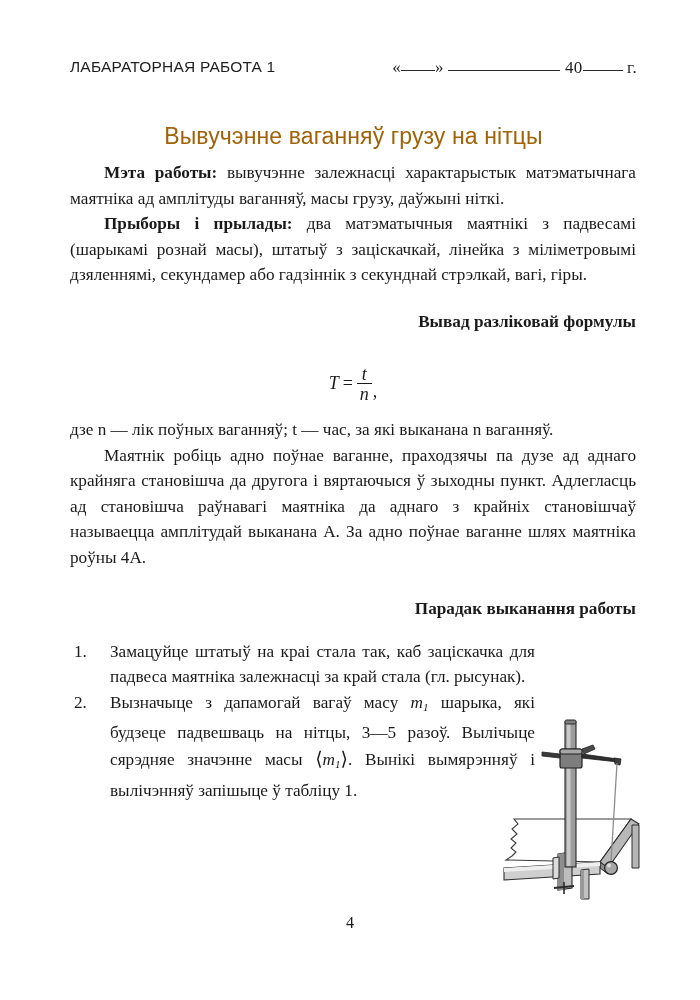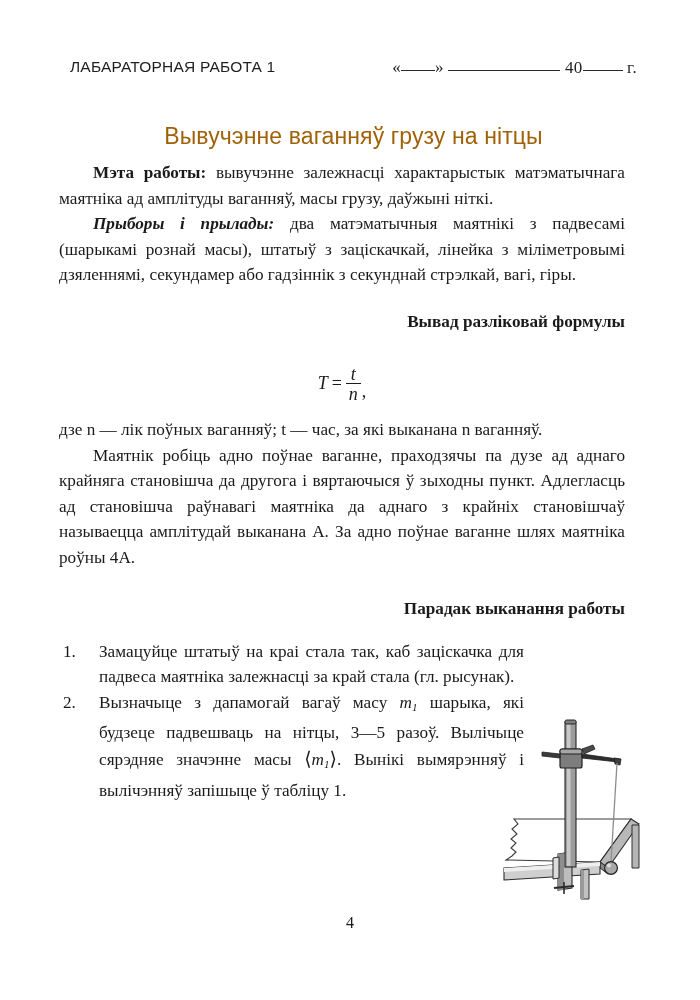--- a/index.html
+++ b/index.html
@@ -60,34 +60,34 @@
     font-family: "Liberation Sans", "DejaVu Sans", sans-serif;
     font-size: 23px;
     font-weight: 400;
     color: #a16207;
     letter-spacing: 0.1px;
   }
 
   
   .body {
     position: absolute;
-    left: 59px;
+    left: 70px;
     top: 160px;
     width: 566px;
   }
   p.para {
     margin: 0;
     font-size: 17.2px;
     line-height: 25.6px;
     text-align: justify;
     text-indent: 34px;
     hyphens: manual;
   }
   .b { font-weight: bold; }
-  .bi { font-weight: bold; font-style: italic; }
+  .bi { font-weight: bold; }
   .it { font-style: italic; }
 
   h2.section {
     margin: 0;
     font-size: 17.2px;
     font-weight: bold;
     text-align: right;
     line-height: 24px;
   }
   .sp-16 { height: 16px; }

